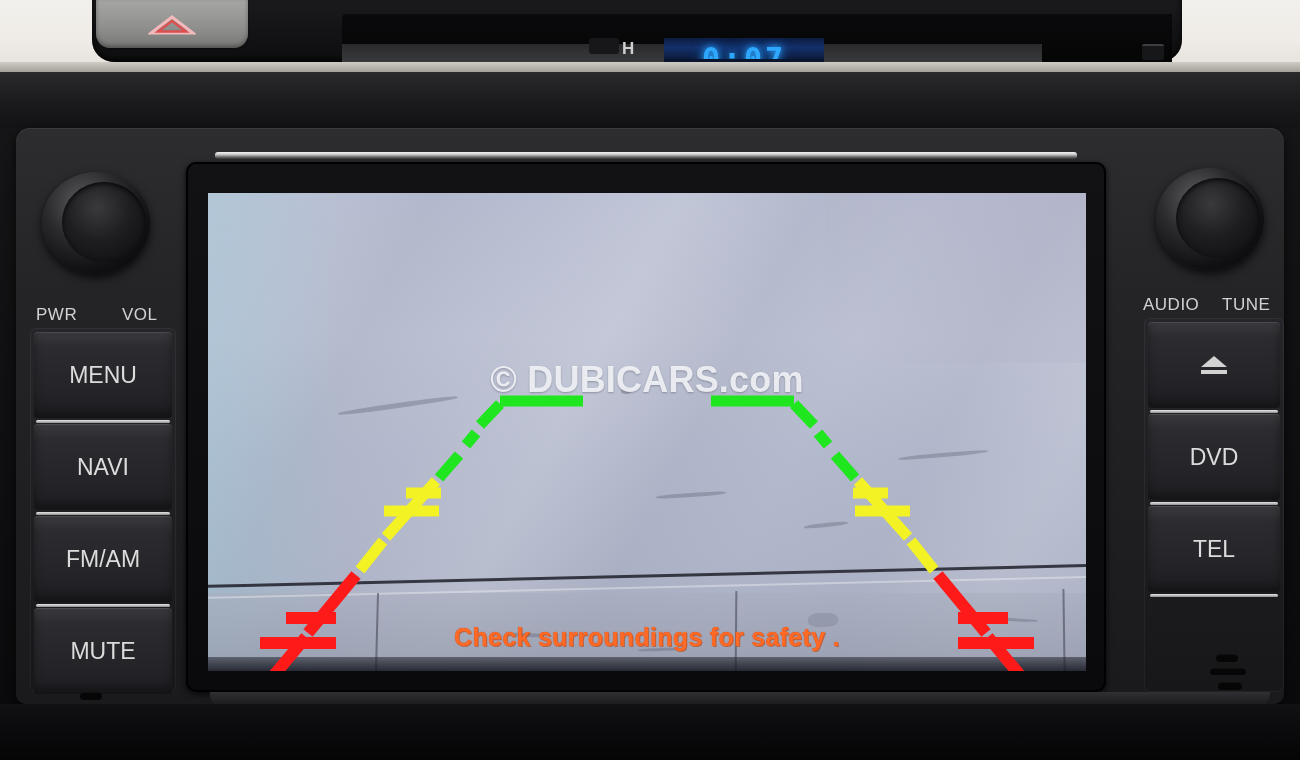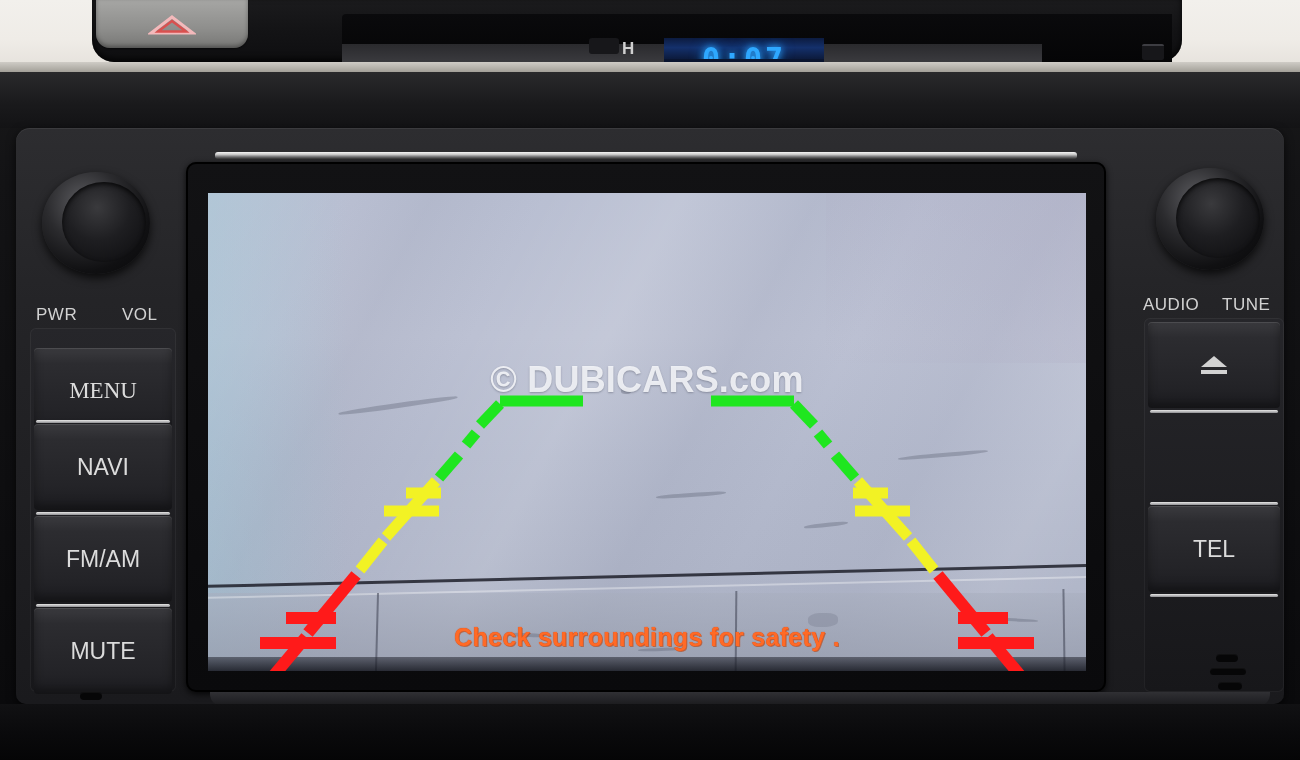--- a/index.html
+++ b/index.html
@@ -299,21 +299,21 @@
   <div class="knob-wrap" style="left:34px; top:172px;">
     <div class="knob-ring"></div>
     <div class="knob">
       <div class="knob-face"></div>
     </div>
   </div>
   <div class="knob-label" style="left:36px; top:305px;">PWR</div>
   <div class="knob-label" style="left:122px; top:305px;">VOL</div>
 
   <div class="col col-left">
-    <div class="hbtn" style="top:20px;font-family:Liberation Serif, serif;">MENU</div>
+    <div class="hbtn" style="top:4px;">MENU</div>
     <div class="sep" style="top:92px;"></div>
     <div class="hbtn" style="top:96px;">NAVI</div>
     <div class="sep" style="top:184px;"></div>
     <div class="hbtn" style="top:188px;">FM/AM</div>
     <div class="sep" style="top:276px;"></div>
     <div class="hbtn" style="top:280px;">MUTE</div>
   </div>
 
   <div class="knob-wrap" style="left:1148px; top:168px;">
     <div class="knob-ring"></div>
@@ -325,20 +325,21 @@
   <div class="knob-label" style="left:1215px; top:295px;margin-left:7px;">TUNE</div>
 
   <div class="col col-right">
     <div class="hbtn" style="top:4px;">
       <svg width="34" height="26" viewBox="0 0 34 26">
         <polygon points="17,4 30,15 4,15" fill="#d2d2d2"></polygon>
         <rect x="4" y="18" width="26" height="4" fill="#d2d2d2"></rect>
       </svg>
     </div>
     <div class="sep" style="top:92px;"></div>
+    <div class="hbtn" style="top:96px;">DVD</div>
     <div class="sep" style="top:184px;"></div>
     <div class="hbtn" style="top:188px;">TEL</div>
     <div class="sep" style="top:276px;"></div>
   </div>
 
   <div class="grille" style="left:72px; top:690px;">
     <div class="slot" style="left:8px;  top:2px;  width:22px; height:8px;"></div>
     <div class="slot" style="left:2px;  top:16px; width:36px; height:7px;"></div>
     <div class="slot" style="left:10px; top:30px; width:24px; height:8px;"></div>
   </div>

